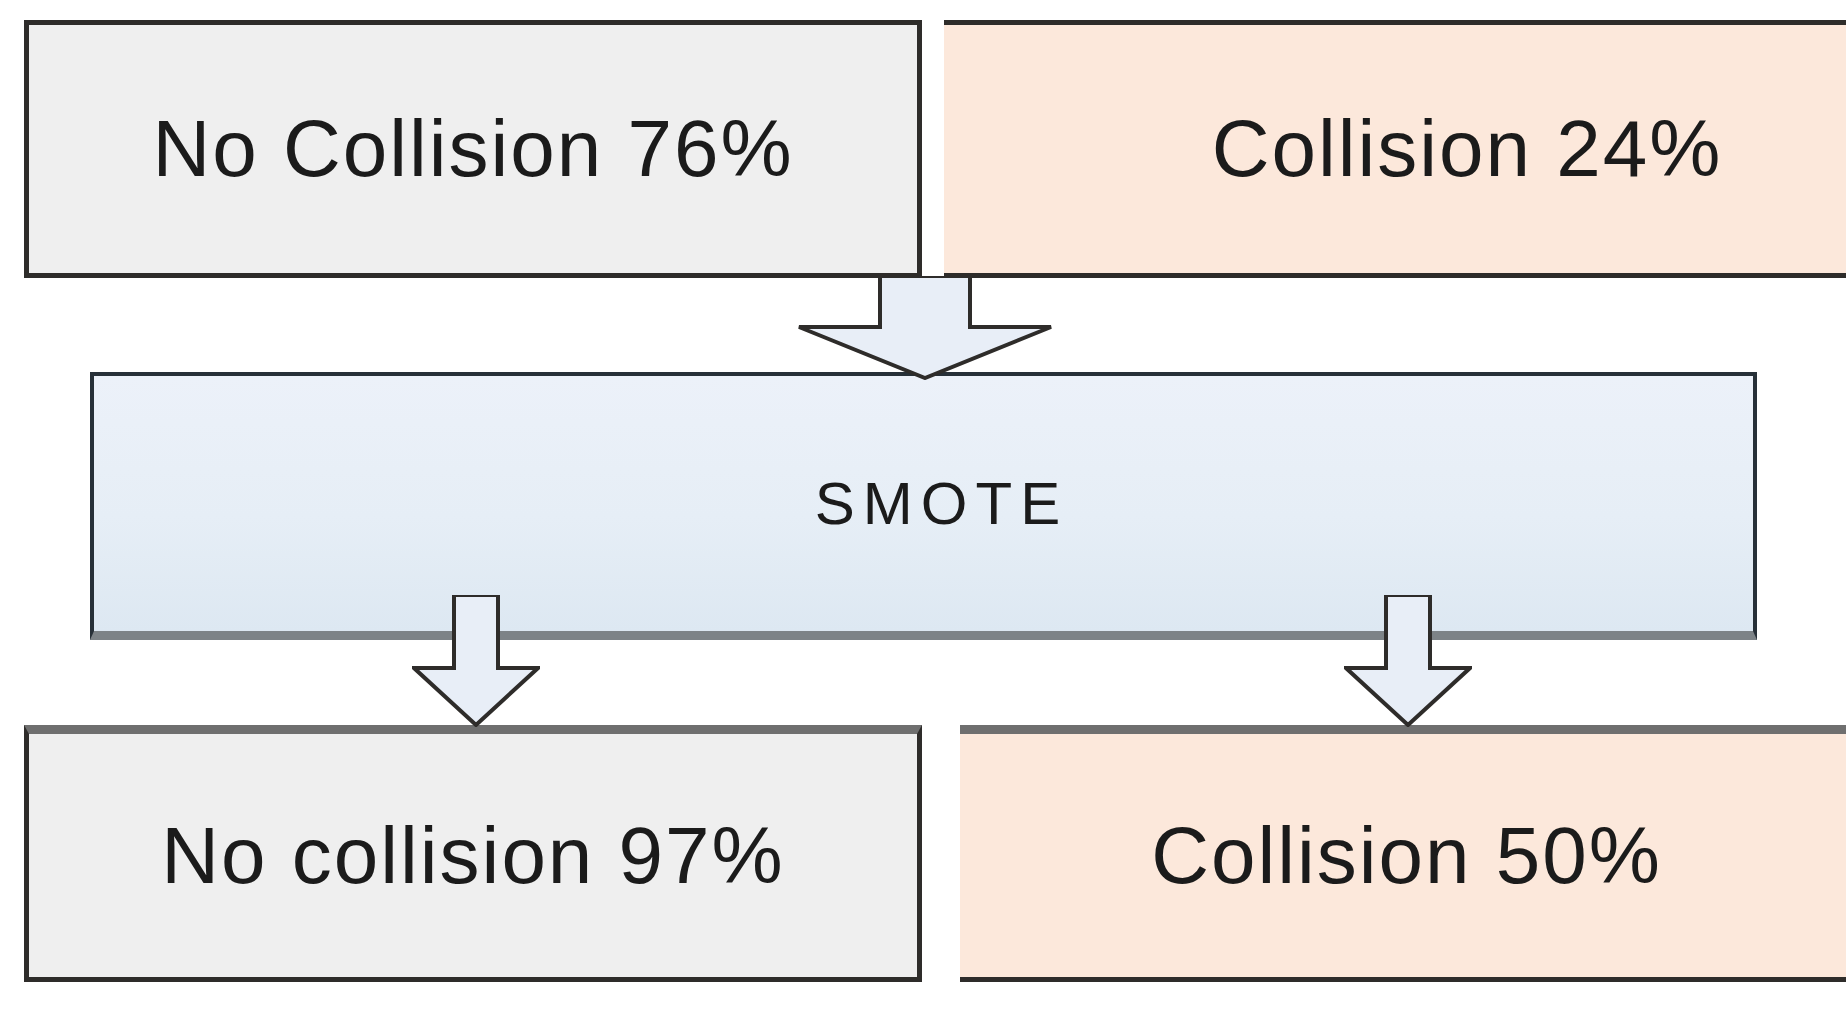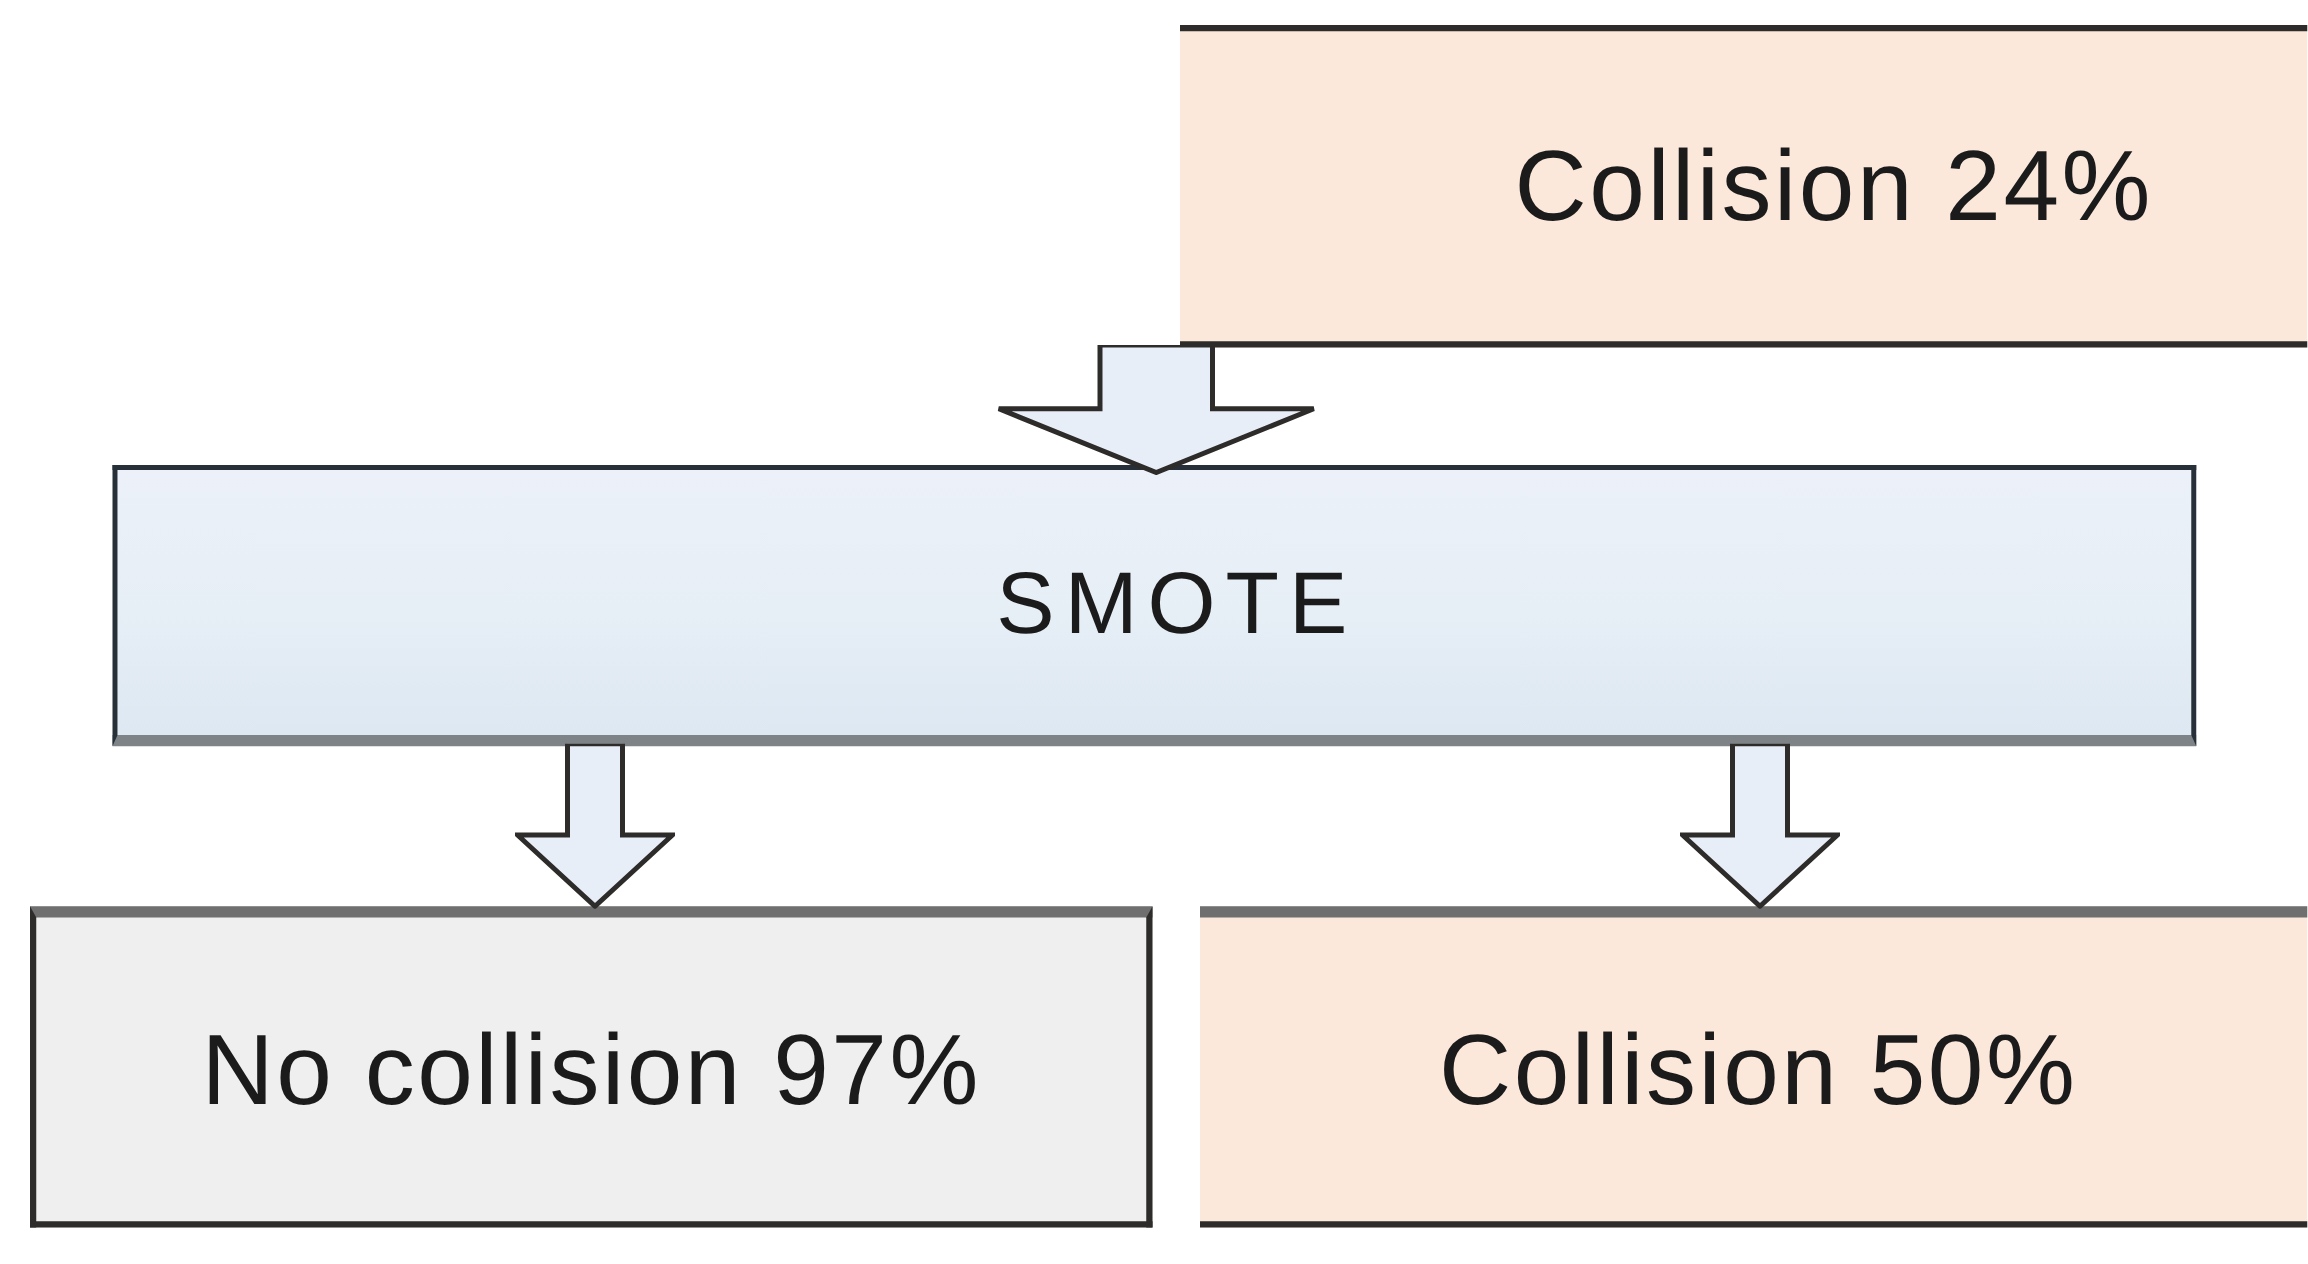--- a/index.html
+++ b/index.html
@@ -37,28 +37,28 @@
     background: var(--no-collision-fill, #efefef);
   }
   .node.top-right {
     left: 944px; top: 20px; width: 1051px; height: 258px;
     background: var(--collision-fill, #fce8db);
     border-left: none;
   }
 
   
   .node.process {
-    left: 90px; top: 372px; width: 1667px; height: 225px;
+    left: 90px; top: 372px; width: 1667px; height: 268px;
     background: linear-gradient(180deg,
       var(--process-fill-top, #ecf1f9) 0%,
       #e6eef6 55%,
       var(--process-fill-bottom, #dde8f2) 100%);
     border: 4px solid var(--process-border, #273038);
     border-bottom: 9px solid var(--border-gray-light, #7d8387);
-    font-size: 70px;
+    font-size: 60px;
     letter-spacing: 8px;
     padding-left: 36px;
   }
 
   
   .node.bottom-left {
     left: 24px; top: 725px; width: 898px; height: 257px;
     background: var(--no-collision-fill, #efefef);
     border-top: 9px solid var(--border-gray, #6f6f6f);
   }
@@ -85,20 +85,23 @@
   .arrow.arrow-left  { left: 412px; top: 595px; width: 128px; height: 132px; }
   .arrow.arrow-right { left: 1344px; top: 595px; width: 128px; height: 132px; }
 
   .node-label { pointer-events: none; }
 </style>
 </head>
 <body>
 
 <div class="canvas">
 
+  <div class="node top-left">
+    <span class="node-label">No Collision 76%</span>
+  </div>
 
   <div class="node top-right">
     <span class="node-label">Collision 24%</span>
   </div>
 
   <div class="arrow arrow-top">
     <svg width="256" height="104" viewBox="0 0 256 104" aria-hidden="true">
       <polygon points="83,0 173,0 173,51 254,51 128,102 2,51 83,51"></polygon>
     </svg>
   </div>

